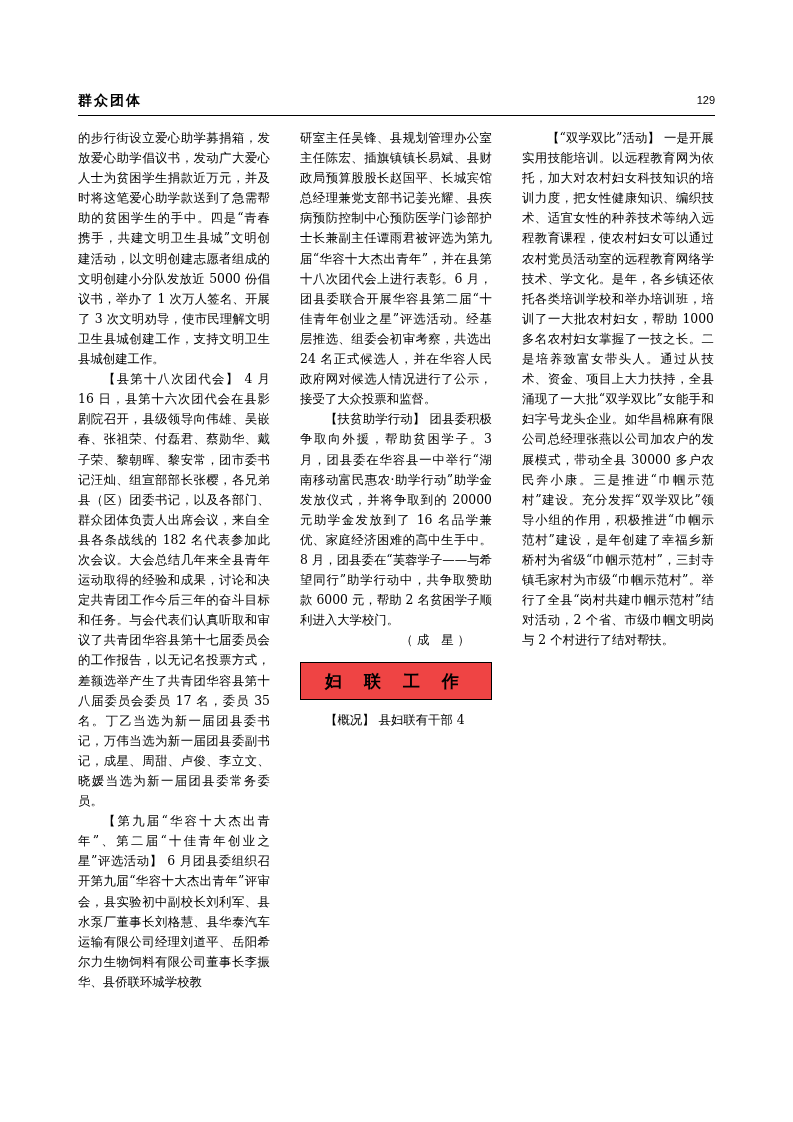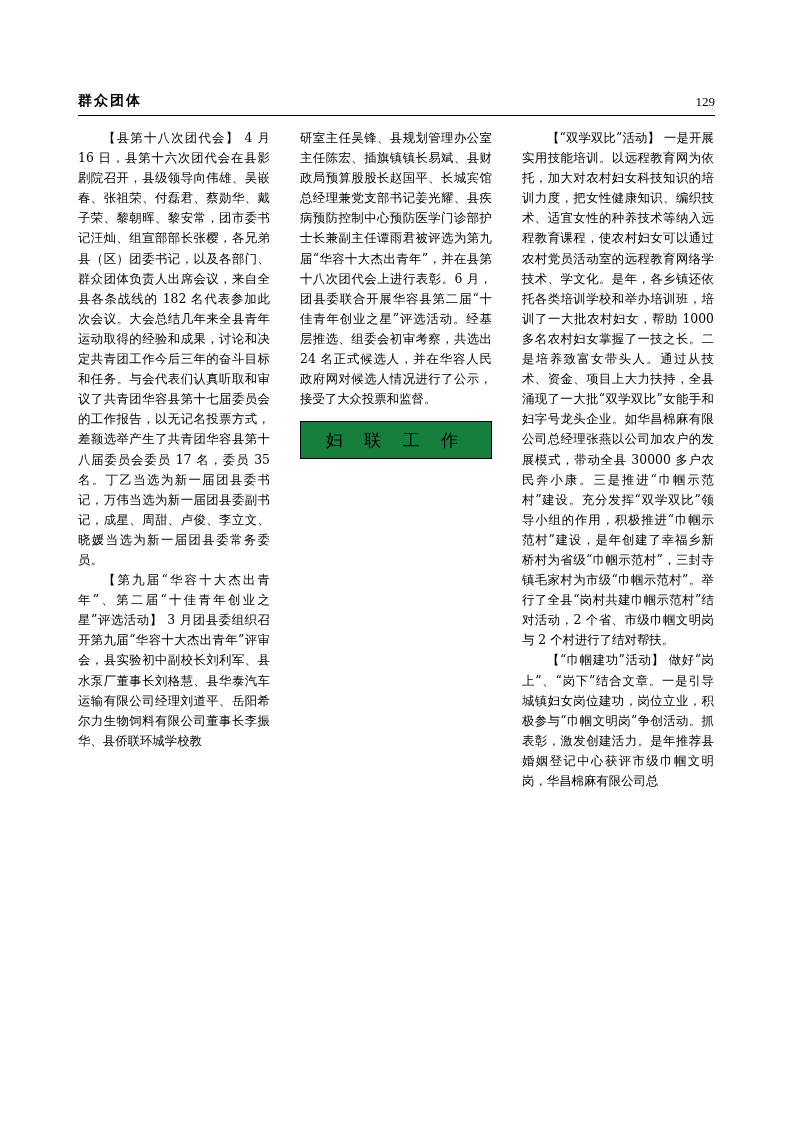--- a/index.html
+++ b/index.html
@@ -36,22 +36,22 @@
     text-align: left;
     font-size: 14px;
     font-weight: bold;
     letter-spacing: 2px;
     font-family: Liberation Mono, monospace;
   }
   .header-page {
     position: absolute;
     right: 0;
     top: 2px;
-    font-size: 13px;
-    font-family: Liberation Serif, serif;
+    font-size: 11px;
+    font-family: Liberation Sans, sans-serif;
   }
   .header-rule {
     position: absolute;
     left: 0;
     right: 0;
     top: 23px;
     border-top: 1px solid #000;
   }
   
   .columns {
@@ -80,26 +80,26 @@
     padding: 0;
     text-indent: 0;
   }
   .para + .para { margin-top: 0; }
   .ind2 { text-indent: 25px; }
   
   .section-banner {
     position: relative;
     margin: 12px 0 10px 0;
     border: 1px solid #000;
-    background: #15803d;
+    background: #ef4444;
     height: 36px;
     line-height: 36px;
     text-align: center;
     font-size: 17px;
-    font-weight: normal;
+    font-weight: bold;
     letter-spacing: 8px;
     font-family: "DejaVu Sans", "Liberation Sans", sans-serif;
   }
   .signature {
     text-align: right;
     padding-right: 18px;
     letter-spacing: 4px;
     margin-top: 2px;
   }
 </style>
@@ -110,28 +110,31 @@
 
   <div class="header">
     <div class="header-title">群众团体</div>
     <div class="header-page">129</div>
     <div class="header-rule"></div>
   </div>
 
   <div class="columns">
 
     <div class="col col1">
+      <p class="para">的步行街设立爱心助学募捐箱，发放爱心助学倡议书，发动广大爱心人士为贫困学生捐款近万元，并及时将这笔爱心助学款送到了急需帮助的贫困学生的手中。四是“青春携手，共建文明卫生县城”文明创建活动，以文明创建志愿者组成的文明创建小分队发放近 5000 份倡议书，举办了 1 次万人签名、开展了 3 次文明劝导，使市民理解文明卫生县城创建工作，支持文明卫生县城创建工作。</p>
       <p class="para ind2">【县第十八次团代会】 4 月 16 日，县第十六次团代会在县影剧院召开，县级领导向伟雄、吴嵌春、张祖荣、付磊君、蔡勋华、戴子荣、黎朝晖、黎安常，团市委书记汪灿、组宣部部长张樱，各兄弟县（区）团委书记，以及各部门、群众团体负责人出席会议，来自全县各条战线的 182 名代表参加此次会议。大会总结几年来全县青年运动取得的经验和成果，讨论和决定共青团工作今后三年的奋斗目标和任务。与会代表们认真听取和审议了共青团华容县第十七届委员会的工作报告，以无记名投票方式，差额选举产生了共青团华容县第十八届委员会委员 17 名，委员 35 名。丁乙当选为新一届团县委书记，万伟当选为新一届团县委副书记，成星、周甜、卢俊、李立文、晓媛当选为新一届团县委常务委员。</p>
-      <p class="para ind2">【第九届“华容十大杰出青年”、第二届“十佳青年创业之星”评选活动】 3 月团县委组织召开第九届“华容十大杰出青年”评审会，县实验初中副校长刘利军、县水泵厂董事长刘格慧、县华泰汽车运输有限公司经理刘道平、岳阳希尔力生物饲料有限公司董事长李振华、县侨联环城学校教</p>
+      <p class="para ind2">【第九届“华容十大杰出青年”、第二届“十佳青年创业之星”评选活动】 6 月团县委组织召开第九届“华容十大杰出青年”评审会，县实验初中副校长刘利军、县水泵厂董事长刘格慧、县华泰汽车运输有限公司经理刘道平、岳阳希尔力生物饲料有限公司董事长李振华、县侨联环城学校教</p>
     </div>
 
     <div class="col col2">
       <p class="para">研室主任吴锋、县规划管理办公室主任陈宏、插旗镇镇长易斌、县财政局预算股股长赵国平、长城宾馆总经理兼党支部书记姜光耀、县疾病预防控制中心预防医学门诊部护士长兼副主任谭雨君被评选为第九届“华容十大杰出青年”，并在县第十八次团代会上进行表彰。6 月，团县委联合开展华容县第二届“十佳青年创业之星”评选活动。经基层推选、组委会初审考察，共选出 24 名正式候选人，并在华容人民政府网对候选人情况进行了公示，接受了大众投票和监督。</p>
+      <p class="para ind2">【扶贫助学行动】 团县委积极争取向外援，帮助贫困学子。3 月，团县委在华容县一中举行“湖南移动富民惠农·助学行动”助学金发放仪式，并将争取到的 20000 元助学金发放到了 16 名品学兼优、家庭经济困难的高中生手中。8 月，团县委在“芙蓉学子——与希望同行”助学行动中，共争取赞助款 6000 元，帮助 2 名贫困学子顺利进入大学校门。</p>
+      <p class="para signature">（成 星）</p>
       <div class="section-banner">妇 联 工 作</div>
+      <p class="para ind2">【概况】 县妇联有干部 4</p>
     </div>
 
     <div class="col col3">
       <p class="para ind2">【“双学双比”活动】 一是开展实用技能培训。以远程教育网为依托，加大对农村妇女科技知识的培训力度，把女性健康知识、编织技术、适宜女性的种养技术等纳入远程教育课程，使农村妇女可以通过农村党员活动室的远程教育网络学技术、学文化。是年，各乡镇还依托各类培训学校和举办培训班，培训了一大批农村妇女，帮助 1000 多名农村妇女掌握了一技之长。二是培养致富女带头人。通过从技术、资金、项目上大力扶持，全县涌现了一大批“双学双比”女能手和妇字号龙头企业。如华昌棉麻有限公司总经理张燕以公司加农户的发展模式，带动全县 30000 多户农民奔小康。三是推进“巾帼示范村”建设。充分发挥“双学双比”领导小组的作用，积极推进“巾帼示范村”建设，是年创建了幸福乡新桥村为省级“巾帼示范村”，三封寺镇毛家村为市级“巾帼示范村”。举行了全县“岗村共建巾帼示范村”结对活动，2 个省、市级巾帼文明岗与 2 个村进行了结对帮扶。</p>
-      <p class="para ind2">【“巾帼建功”活动】 做好“岗上”、“岗下”结合文章。一是引导城镇妇女岗位建功，岗位立业，积极参与“巾帼文明岗”争创活动。抓表彰，激发创建活力。是年推荐县婚姻登记中心获评市级巾帼文明岗，华昌棉麻有限公司总</p>
     </div>
 
   </div>
 </div>
 
 </body></html>

